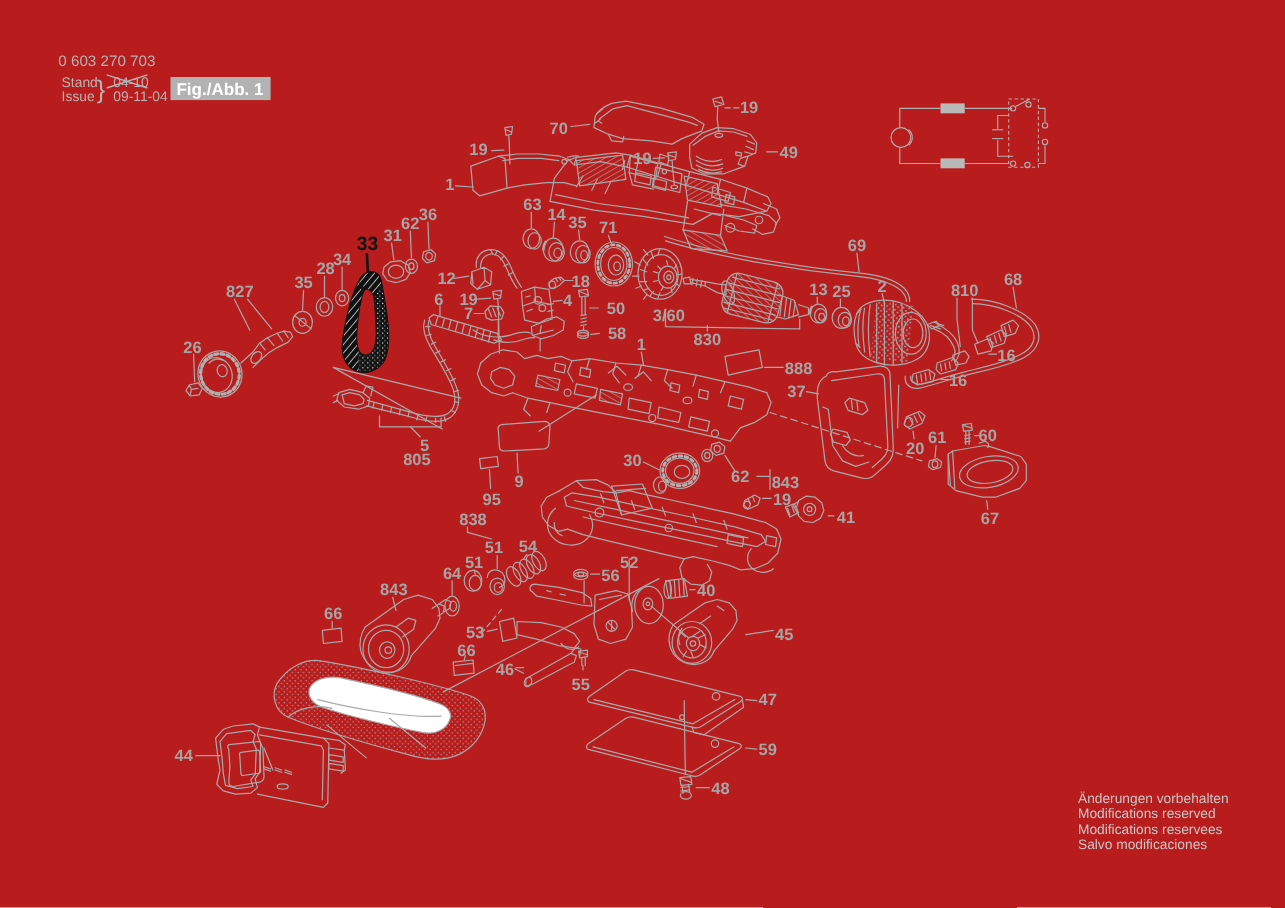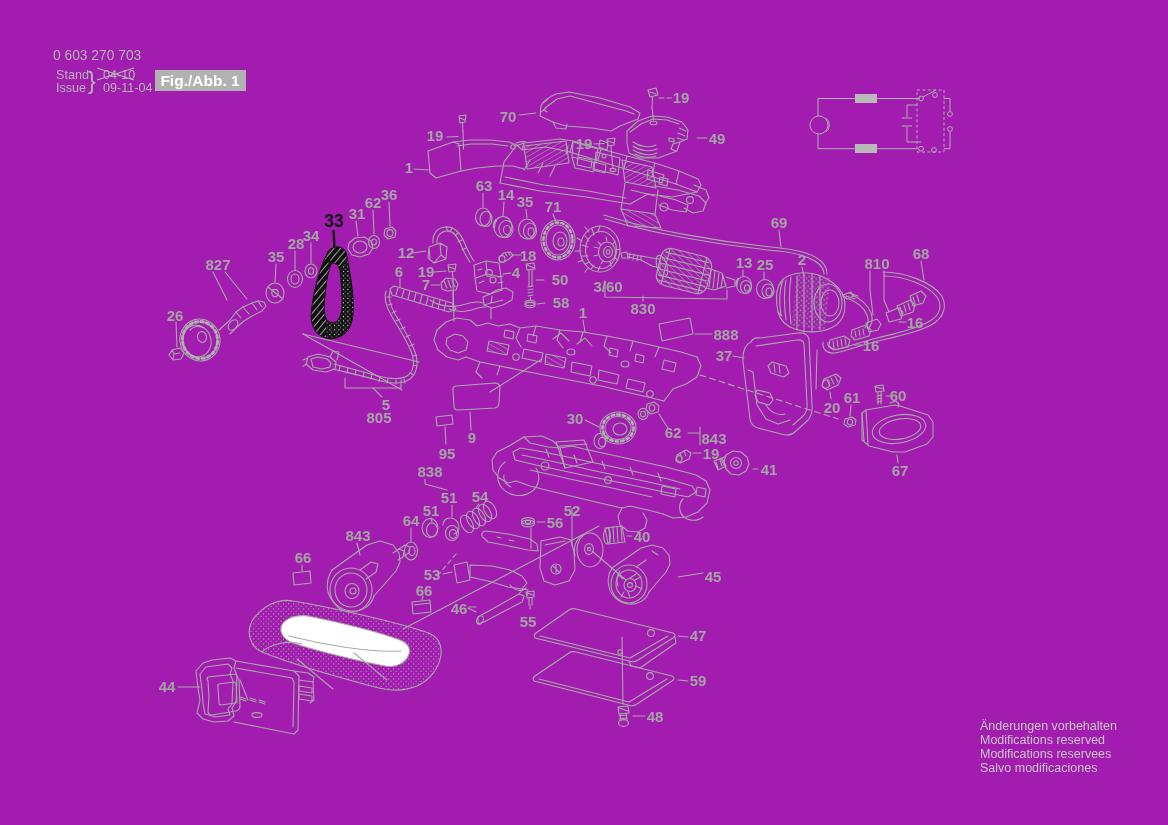--- a/index.html
+++ b/index.html
@@ -1,16 +1,16 @@
 <!DOCTYPE html>
 <html><head>
 <meta charset="utf-8">
 <style>
 html,body{margin:0;padding:0;background:#ffffff;}
-#page{position:relative;width:1168px;height:825px;background:#a21caf;overflow:hidden;font-family:"Liberation Sans",sans-serif;}
+#page{position:relative;width:1168px;height:825px;background:#b91c1c;overflow:hidden;font-family:"Liberation Sans",sans-serif;}
 </style>
 </head>
 <body>
 <div id="page">
 <svg width="1168" height="825" viewBox="0 0 1168 825">
 <defs>
 <pattern id="hA" width="4.2" height="4.2" patternUnits="userSpaceOnUse" patternTransform="rotate(60)">
           <line x1="0" y1="0" x2="0" y2="4.2" stroke="#a9a9a9" stroke-width="1.1"></line>
         </pattern>
 <pattern id="hB" width="4.4" height="4.4" patternUnits="userSpaceOnUse" patternTransform="rotate(120)">

